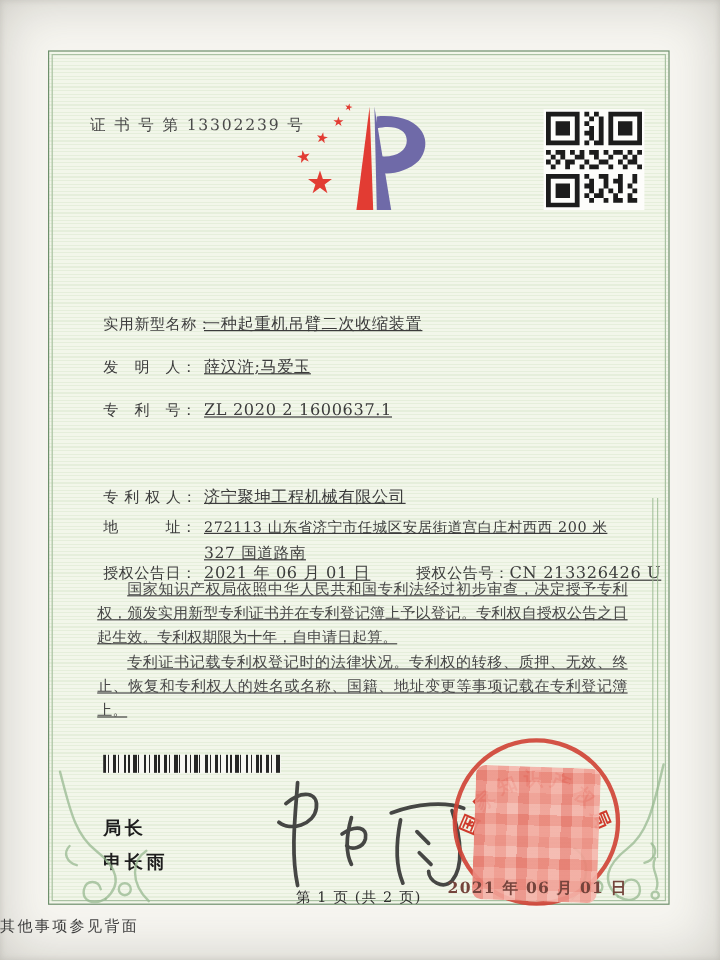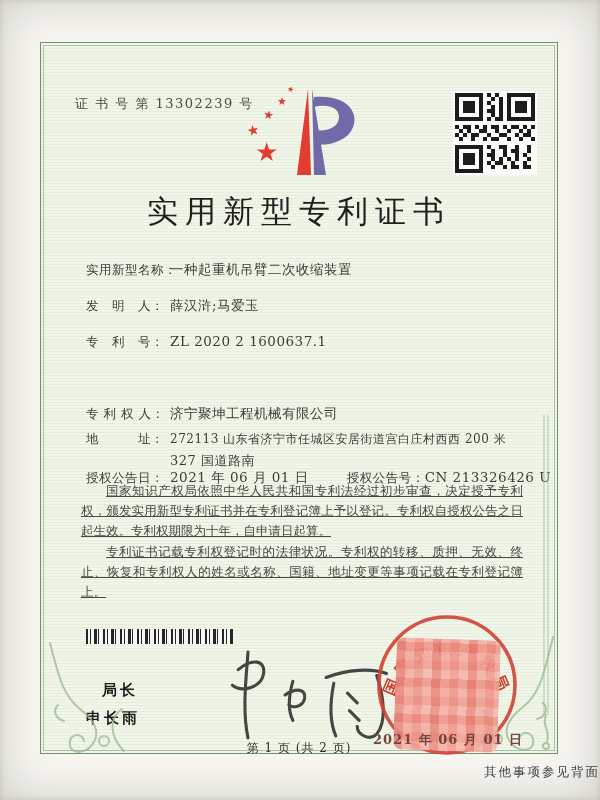--- a/index.html
+++ b/index.html
@@ -26,50 +26,50 @@
     position:absolute;left:34px;top:52px;font-size:13px;letter-spacing:1.5px;color:#4a4a4a;text-align:right;
   }
   .logo{position:absolute;left:188px;top:36px;width:152px;height:104px;}
   .qr{position:absolute;left:412px;top:48px;width:80px;height:80px;background:#fdfdfb;padding:2px;}
   .title{
     position:absolute;left:0;top:148px;width:100%;text-align:center;
     font-size:31px;letter-spacing:7px;color:#1f1f1f;font-weight:500;
   }
   .row{position:absolute;left:45px;white-space:nowrap;color:#3c3c3c;}
   .flabel{display:inline-block;width:84px;font-size:12.5px;letter-spacing:.5px;vertical-align:baseline;}
-  .fvalue{font-size:13.5px;letter-spacing:.5px;}
+  .fvalue{font-size:13.5px;letter-spacing:.5px;text-decoration:underline;}
   .flabel2{display:inline-block;font-size:12.5px;letter-spacing:.5px;margin-left:38px;}
   .paras{
     position:absolute;left:40px;top:438px;width:442px;
     font-size:12.5px;line-height:1.58;color:#474747;text-align:justify;text-decoration:underline;
   }
   .paras p{margin:0 0 2px 0;text-indent:2em;}
   .barcode{position:absolute;left:45px;top:586px;width:148px;height:15px;
     background:repeating-linear-gradient(90deg,#252525 0 2px,#f6f6f2 2px 4px,#252525 4px 5px,#f6f6f2 5px 8px,#252525 8px 11px,#f6f6f2 11px 12px,#252525 12px 13px,#f6f6f2 13px 17px);
   }
   .signer{position:absolute;left:45px;font-family:"DejaVu Sans","Liberation Sans",sans-serif;
     font-size:15px;font-weight:600;letter-spacing:3px;color:#1d1d1d;}
-  .signer.t{top:638px;margin-left:16px;} .signer.n{top:666px;}
+  .signer.t{top:638px;} .signer.n{top:666px;}
   .signature{position:absolute;left:168px;top:598px;width:195px;height:108px;}
   .seal{position:absolute;left:333px;top:569px;width:146px;height:146px;}
   .seal svg{position:absolute;inset:0;}
   .mosaic{
     position:absolute;left:21px;top:27px;width:104px;height:112px;border-radius:8px;
     transform:rotate(2deg);opacity:.92;
     background:
       repeating-linear-gradient(90deg,rgba(231,118,107,.55) 0 9px,rgba(246,176,166,.5) 9px 18px,rgba(238,140,128,.5) 18px 27px,rgba(249,190,181,.45) 27px 36px),
       repeating-linear-gradient(0deg,#f3b5ab 0 9px,#ea8d80 9px 18px,#f2a79b 18px 27px,#e77d6f 27px 36px);
   }
   .seal-date{
     position:absolute;left:316px;top:688px;width:182px;text-align:center;
     font-size:13px;font-weight:bold;letter-spacing:1px;color:#75443c;
   }
   .page-num{position:absolute;left:0;top:697px;width:100%;text-align:center;
     font-size:12px;letter-spacing:1px;color:#2f2f2f;}
-  .back-note{position:absolute;left:0;top:764px;width:600px;text-align:right;
+  .back-note{position:absolute;left:0;top:764px;width:600px;text-align:left;
     font-size:12.5px;letter-spacing:2px;color:#3f3f3f;}
   .orn{position:absolute;pointer-events:none;}
   .orn path,.orn circle{stroke:#97b890;fill:none;stroke-width:2;opacity:.75;stroke-linecap:round;}
   .vine line{stroke:#9bbb93;stroke-width:1;opacity:.8;}
 </style>
 </head>
 <body>
 
 <div class="paper">
   <div class="frame">
@@ -98,21 +98,20 @@
         M0 40h4v4h-4z M8 40h4v4h-4z M16 40h8v4h-8z M32 40h4v4h-4z M44 40h8v4h-8z M60 40h4v4h-4z M68 40h8v4h-8z
         M4 44h4v4h-4z M16 44h4v4h-4z M28 44h4v4h-4z M36 44h8v4h-8z M52 44h4v4h-4z M64 44h4v4h-4z M76 44h4v4h-4z
         M32 52h4v4h-4z M44 52h8v4h-8z M60 52h4v4h-4z M72 52h4v4h-4z
         M36 56h4v4h-4z M48 56h4v4h-4z M56 56h8v4h-8z M72 56h4v4h-4z
         M32 60h8v4h-8z M48 60h4v4h-4z M60 60h4v8h-4z M68 60h4v4h-4z
         M36 64h4v4h-4z M44 64h4v4h-4z M52 64h4v4h-4z M72 64h4v4h-4z
         M32 68h4v4h-4z M40 68h8v4h-8z M56 68h4v4h-4z M68 68h4v4h-4z
         M36 72h4v4h-4z M48 72h4v4h-4z M56 72h8v4h-8z M68 72h8v4h-8z"></path>
     </svg>
 
-    <div class="title">实用新型专利证书</div>
 
     <div class="row" style="top:216px">
       <span class="flabel">实用新型名称：</span><span class="fvalue">一种起重机吊臂二次收缩装置</span>
     </div>
     <div class="row" style="top:252px">
       <span class="flabel">发　明　人：</span><span class="fvalue">薛汉浒;马爱玉</span>
     </div>
     <div class="row" style="top:288px">
       <span class="flabel">专　利　号：</span><span class="fvalue">ZL 2020 2 1600637.1</span>
     </div>

